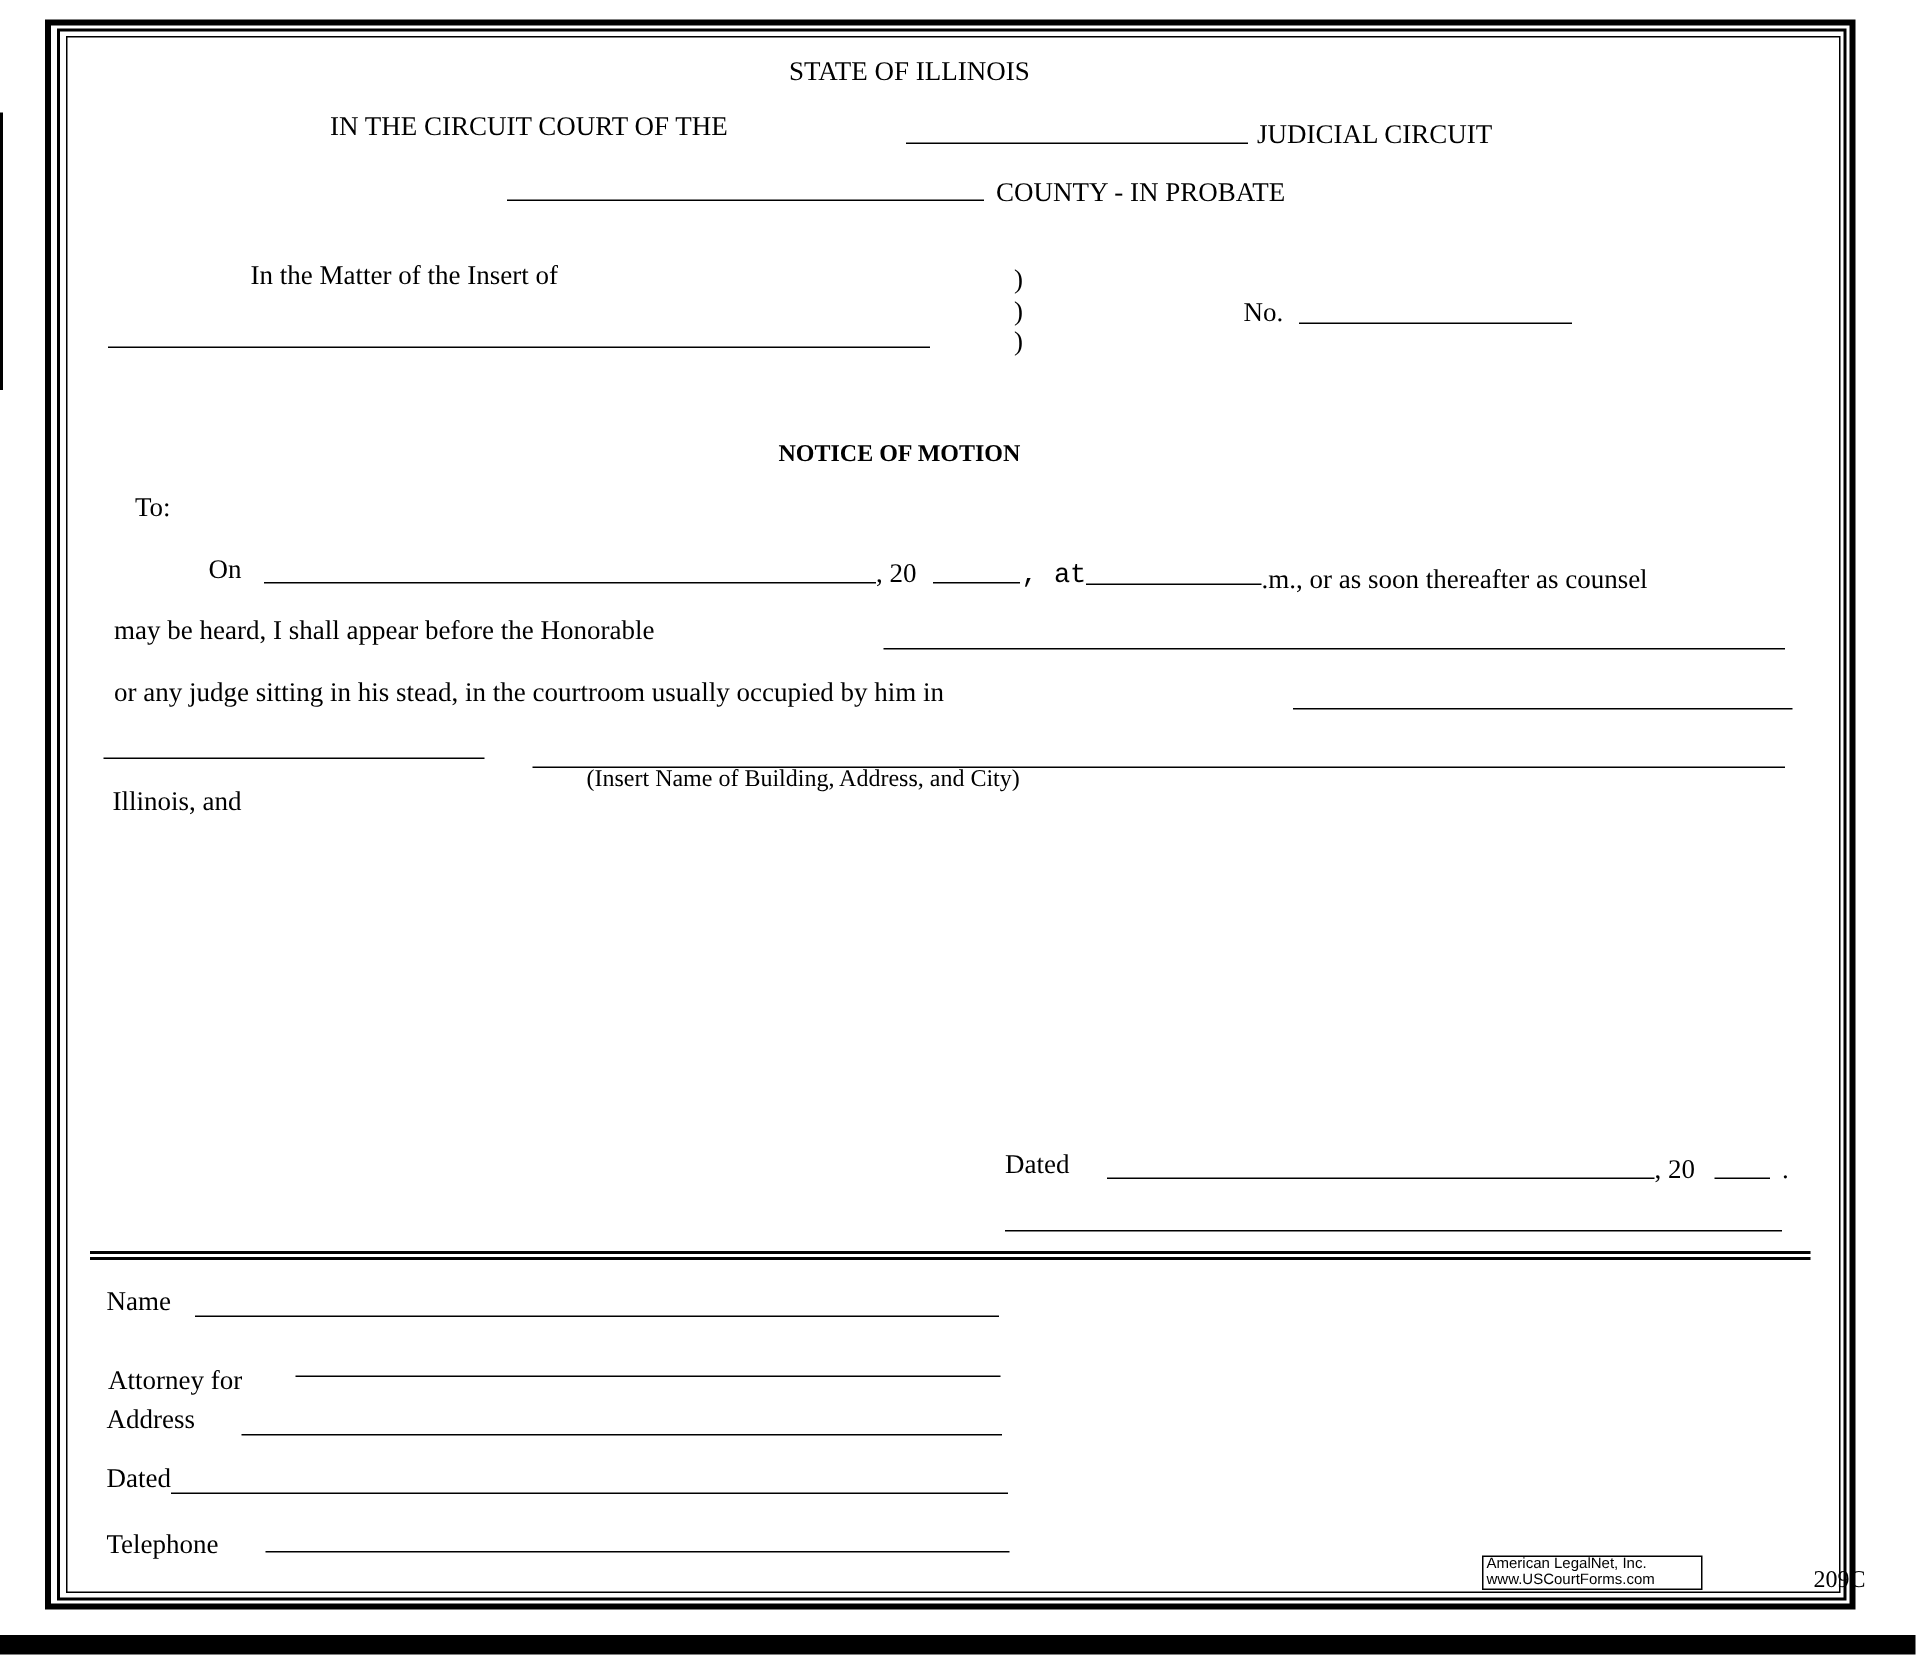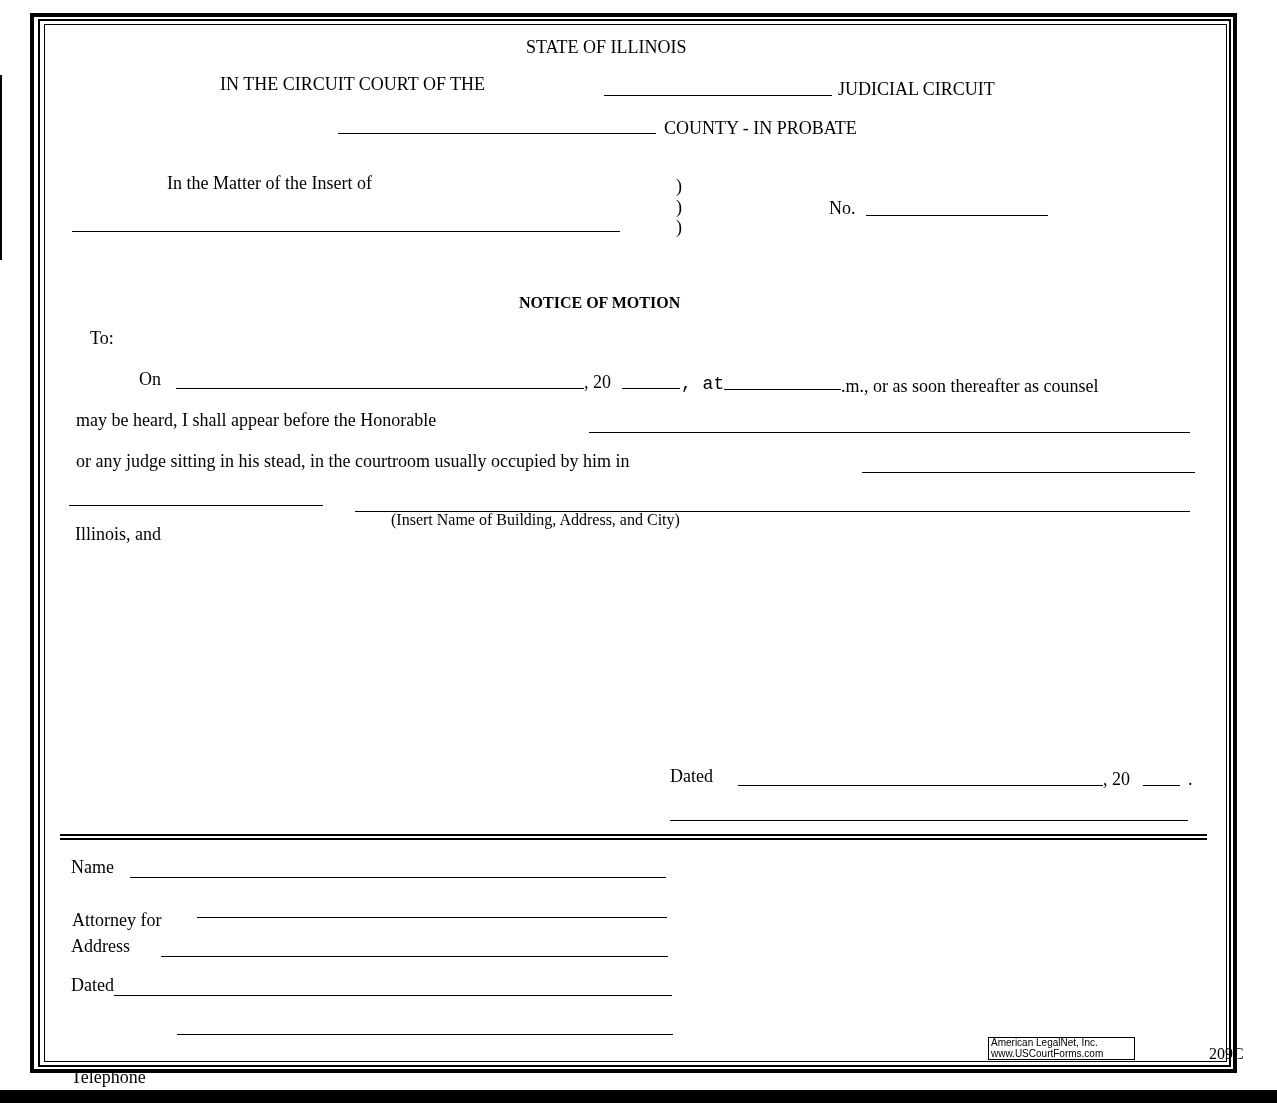--- a/index.html
+++ b/index.html
@@ -90,20 +90,20 @@
 
 <div class="t" style="left:72px; top:898px;margin-top:13px;">Attorney for</div>
 <div class="line" style="left:197px; top:917px; width:470px;"></div>
 
 <div class="t" style="left:71px; top:937px;">Address</div>
 <div class="line" style="left:161px; top:956px; width:507px;"></div>
 
 <div class="t" style="left:71px; top:976px;">Dated</div>
 <div class="line" style="left:114px; top:995px; width:558px;"></div>
 
-<div class="t" style="left:71px; top:1068px;">Telephone</div>
+<div class="t" style="left:71px; top:1020px;">Telephone</div>
 <div class="line" style="left:177px; top:1034px; width:496px;"></div>
 
 <div class="stamp">
   <div>American LegalNet, Inc.</div>
   <div>www.USCourtForms.com</div>
 </div>
 <div class="form-no">209C</div>
 
 </body></html>

